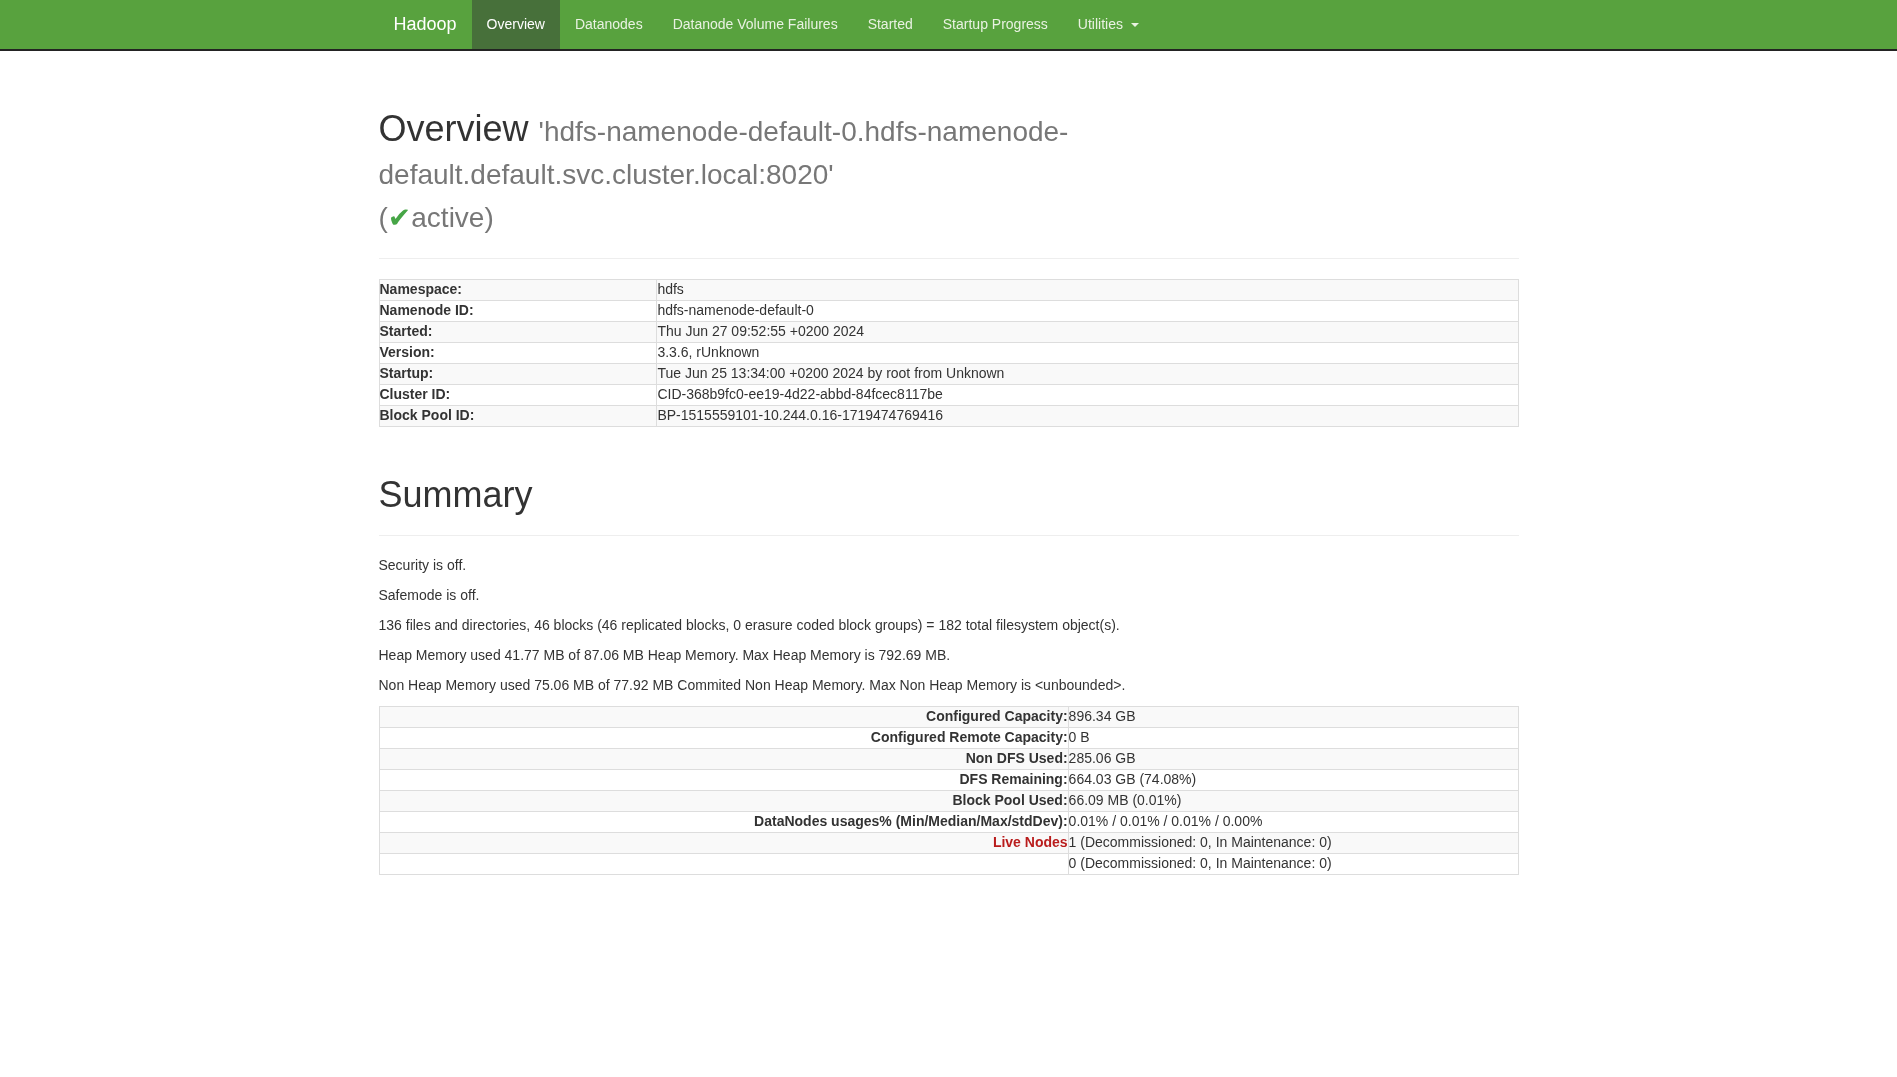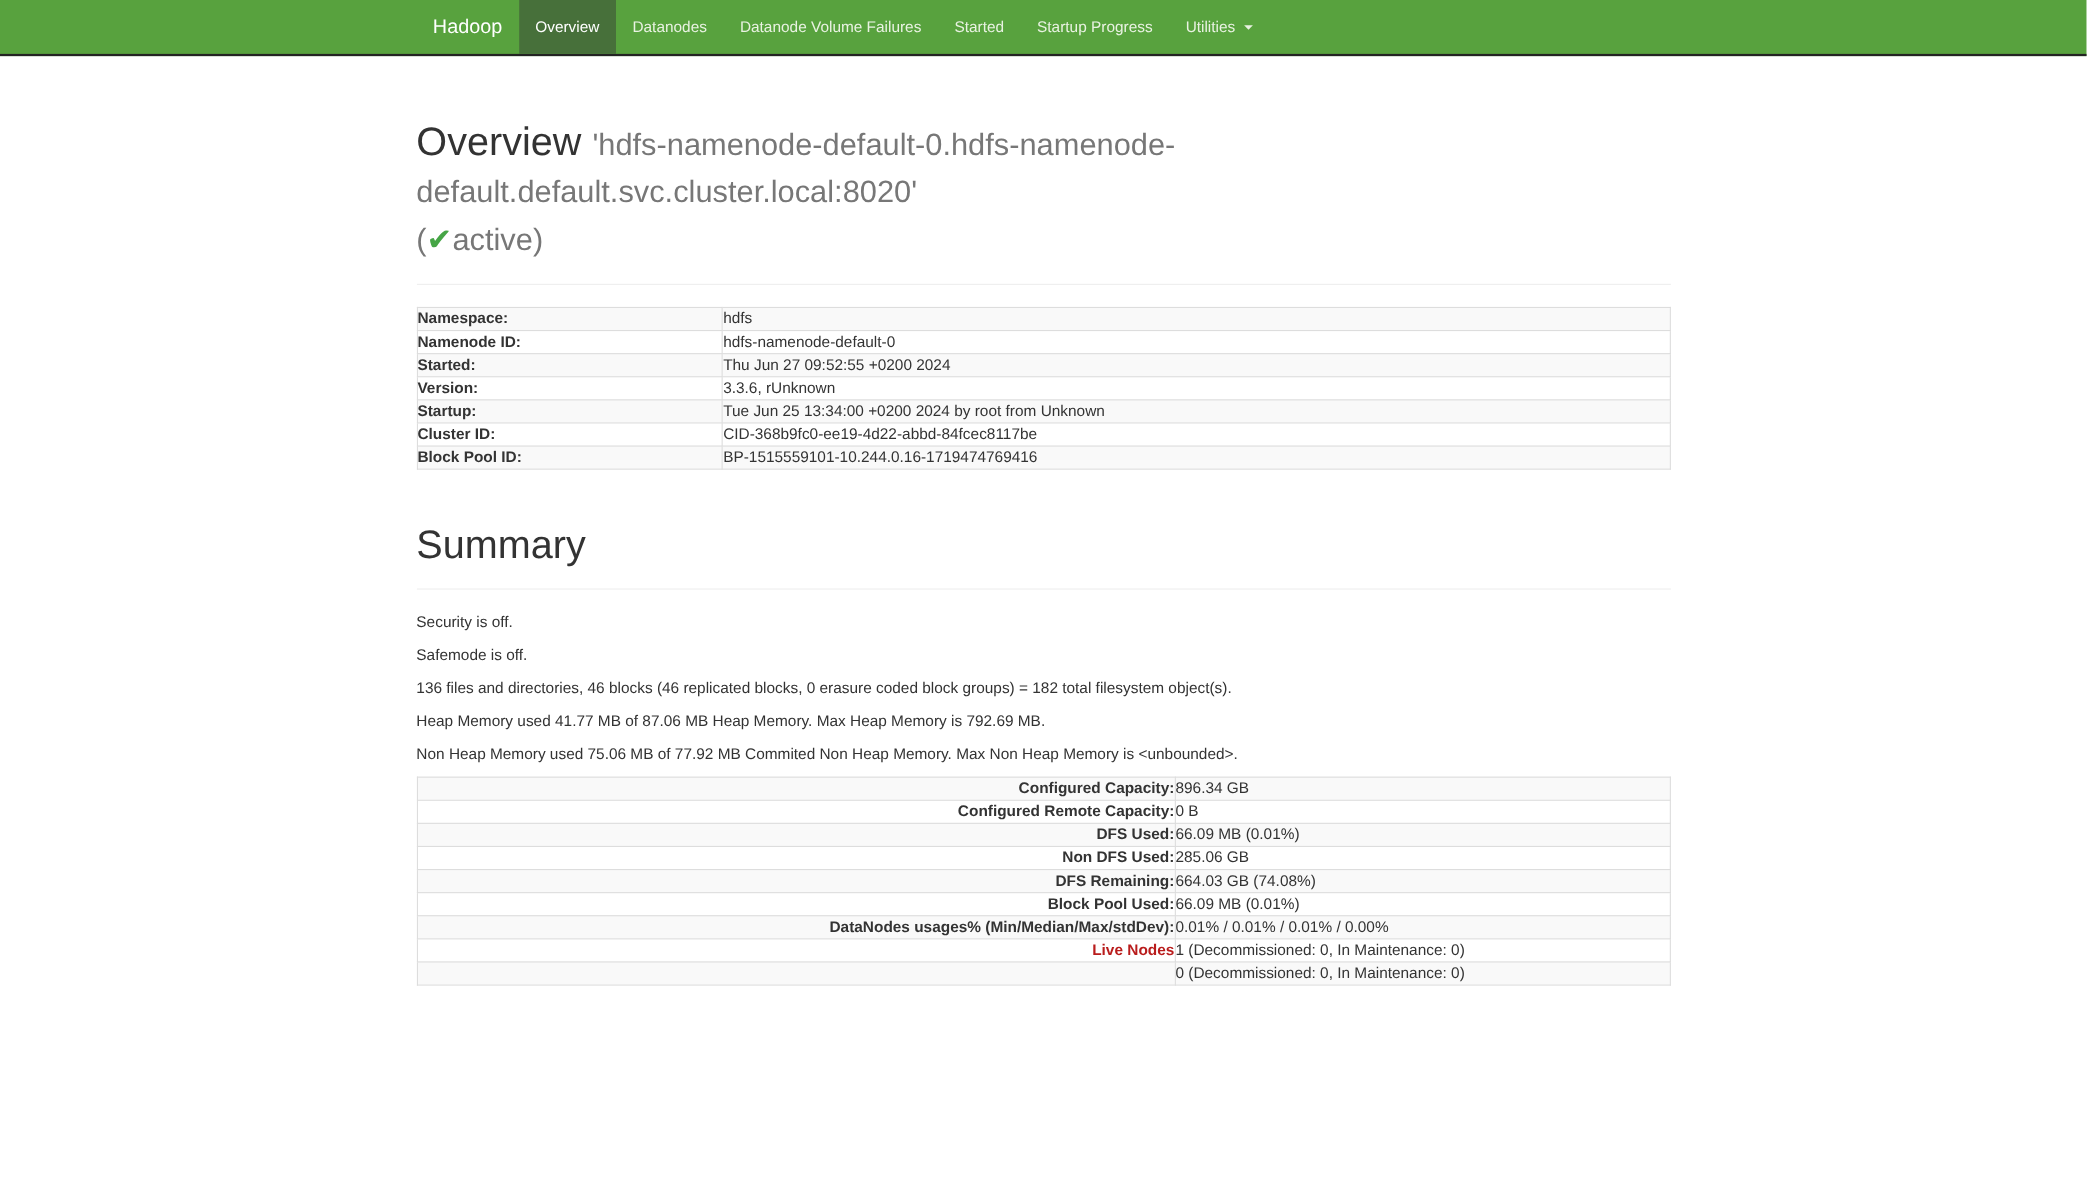--- a/index.html
+++ b/index.html
@@ -153,24 +153,20 @@
     <tbody>
       <tr>
         <th>Configured Capacity:</th>
         <td>896.34 GB</td>
       </tr>
       <tr>
         <th>Configured Remote Capacity:</th>
         <td>0 B</td>
       </tr>
       <tr>
-        <th>DFS Used:</th>
-        <td>66.09 MB (0.01%)</td>
-      </tr>
-      <tr>
         <th>Non DFS Used:</th>
         <td>285.06 GB</td>
       </tr>
       <tr>
         <th>DFS Remaining:</th>
         <td>664.03 GB (74.08%)</td>
       </tr>
       <tr>
         <th>Block Pool Used:</th>
         <td>66.09 MB (0.01%)</td>

